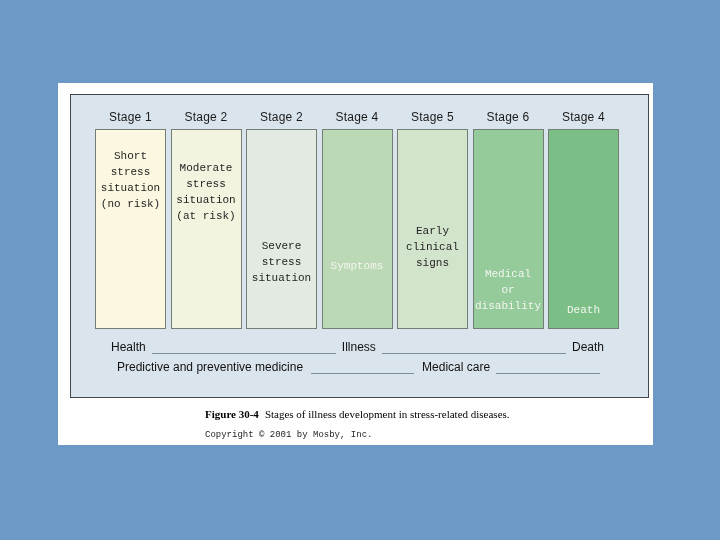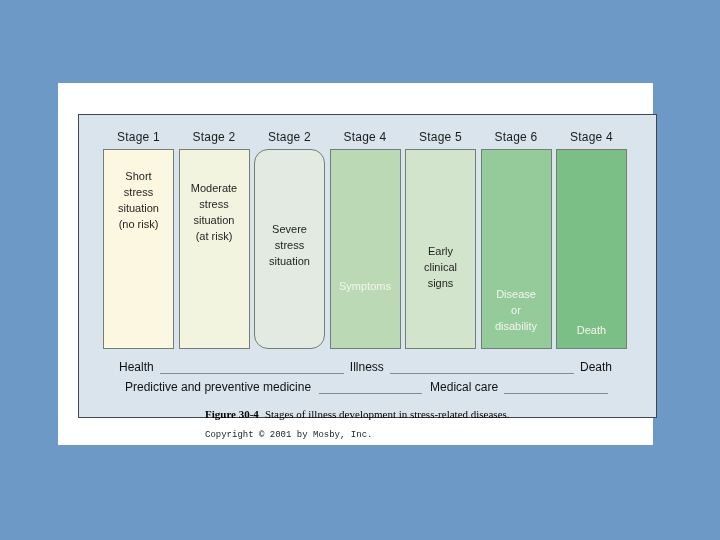--- a/index.html
+++ b/index.html
@@ -5,43 +5,43 @@
   html, body { margin:0; padding:0; }
   body {
     width:720px; height:540px; position:relative; overflow:hidden;
     font-family:"Liberation Sans", sans-serif;
   }
   .slide {
     position:absolute; left:58px; top:83px; width:595px; height:362px;
     background:#ffffff;
   }
   .panel {
-    position:absolute; left:20px; top:11px; width:579px; height:304px;
-    box-sizing:border-box; border:1.5px solid #43474b;margin-top:20px;
+    position:absolute; left:12px; top:11px; width:579px; height:304px;
+    box-sizing:border-box; border:1.5px solid #43474b;
   }
   .labels-row, .columns-row {
     position:absolute; left:0; right:0;
     display:flex; justify-content:space-between;
     padding:0 29px 0 24px;
   }
   .labels-row { top:15px; }
   .stage-label {
     width:71px; text-align:center; font-size:12px; color:#1b1b1b;
     letter-spacing:0.2px;
   }
-  .columns-row { top:34px; height:200px; }
+  .columns-row { top:34px; height:200px;font-family:Liberation Mono, monospace; }
   .stage-column {
     width:71px; height:200px; box-sizing:border-box;
     border:1px solid #727e76;
     text-align:center; font-size:11px; line-height:16px;
     white-space:pre-line;
   }
   .c1 { padding-top:18px; }
   .c2 { padding-top:30px; }
-  .c3 { padding-top:71px;border-radius:14px; }
+  .c3 { padding-top:108px; }
   .c4 { padding-top:93px; }
   .c5 { padding-top:128px; }
   .c6 { padding-top:136px; }
   .c7 { padding-top:172px; }
   .axis-row {
     position:absolute; display:flex; align-items:flex-end;
     font-size:12px; color:#121212; line-height:13px; white-space:nowrap;
   }
   .row1 { top:246px; left:40px; right:44px; }
   .row2 { top:266px; left:46px; right:48px; }
@@ -90,21 +90,21 @@
 stress
 situation
 (at risk)</div>
       <div class="stage-column c3" style="background: rgb(227, 234, 226); color: rgb(31, 31, 31);">Severe
 stress
 situation</div>
       <div class="stage-column c5" style="background: rgb(188, 217, 182); color: rgb(243, 246, 238);">Symptoms</div>
       <div class="stage-column c4" style="background: rgb(211, 228, 204); color: rgb(31, 31, 31);">Early
 clinical
 signs</div>
-      <div class="stage-column c6" style="background: rgb(149, 202, 155); color: rgb(243, 246, 238);">Disease
+      <div class="stage-column c6" style="background: rgb(149, 202, 155); color: rgb(243, 246, 238);">Medical
 or
 disability</div>
       <div class="stage-column c7" style="background: rgb(124, 191, 134); color: rgb(243, 246, 238);">Death</div>
     </div>
 
     <div class="axis-row row1">
       <span>Health</span>
       <span class="rule grow"></span>
       <span>Illness</span>
       <span class="rule grow"></span>

